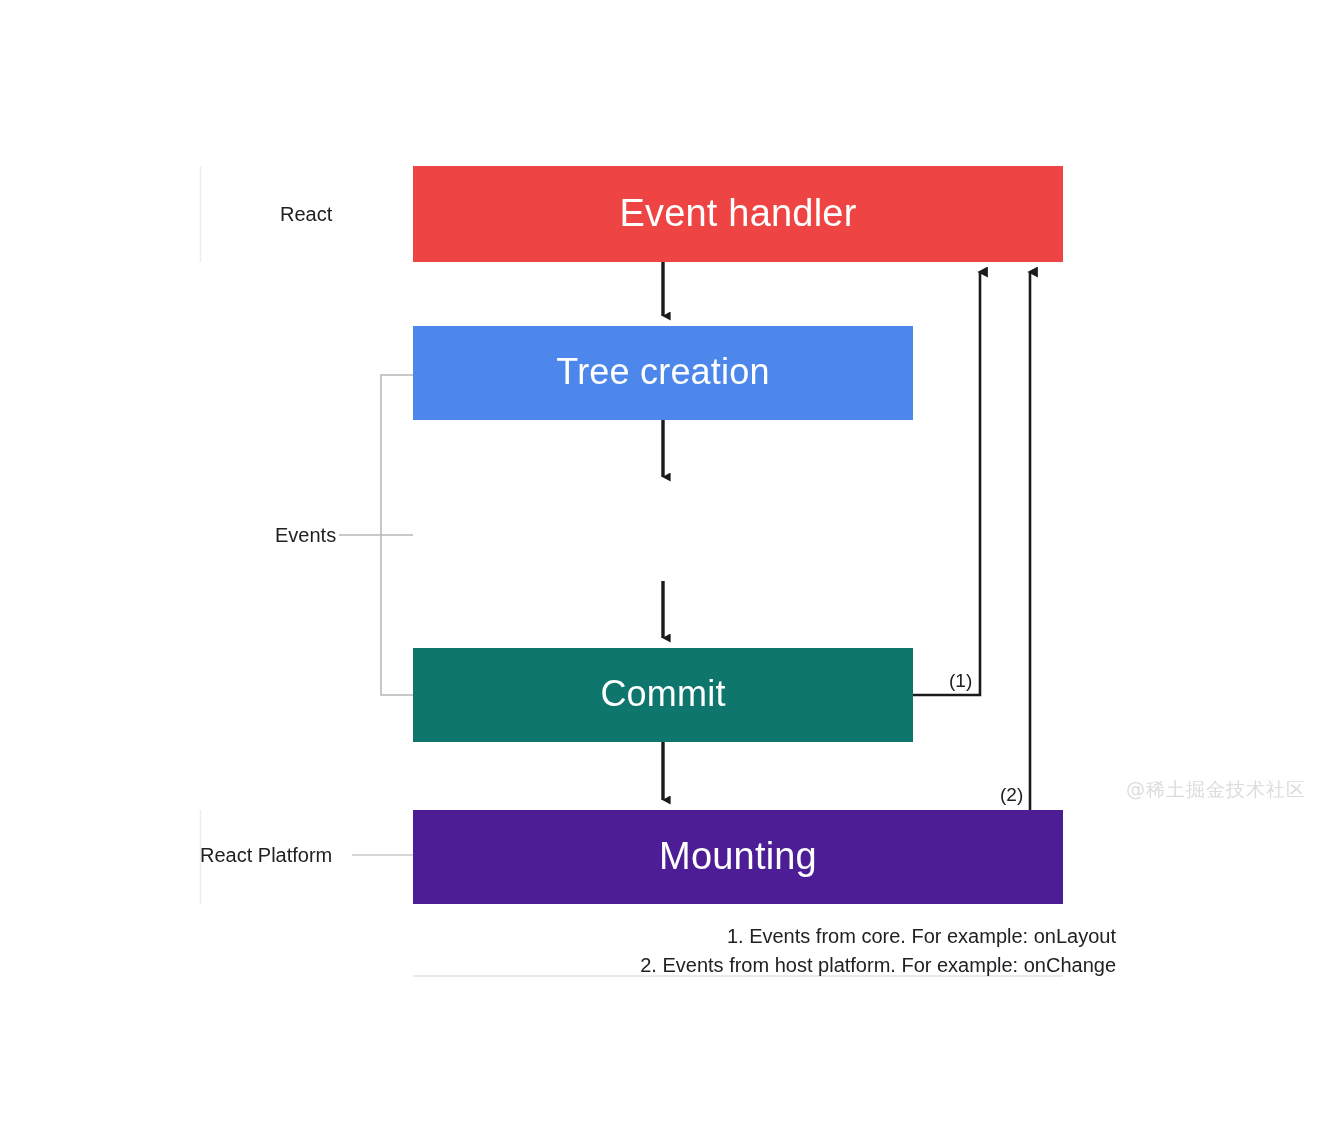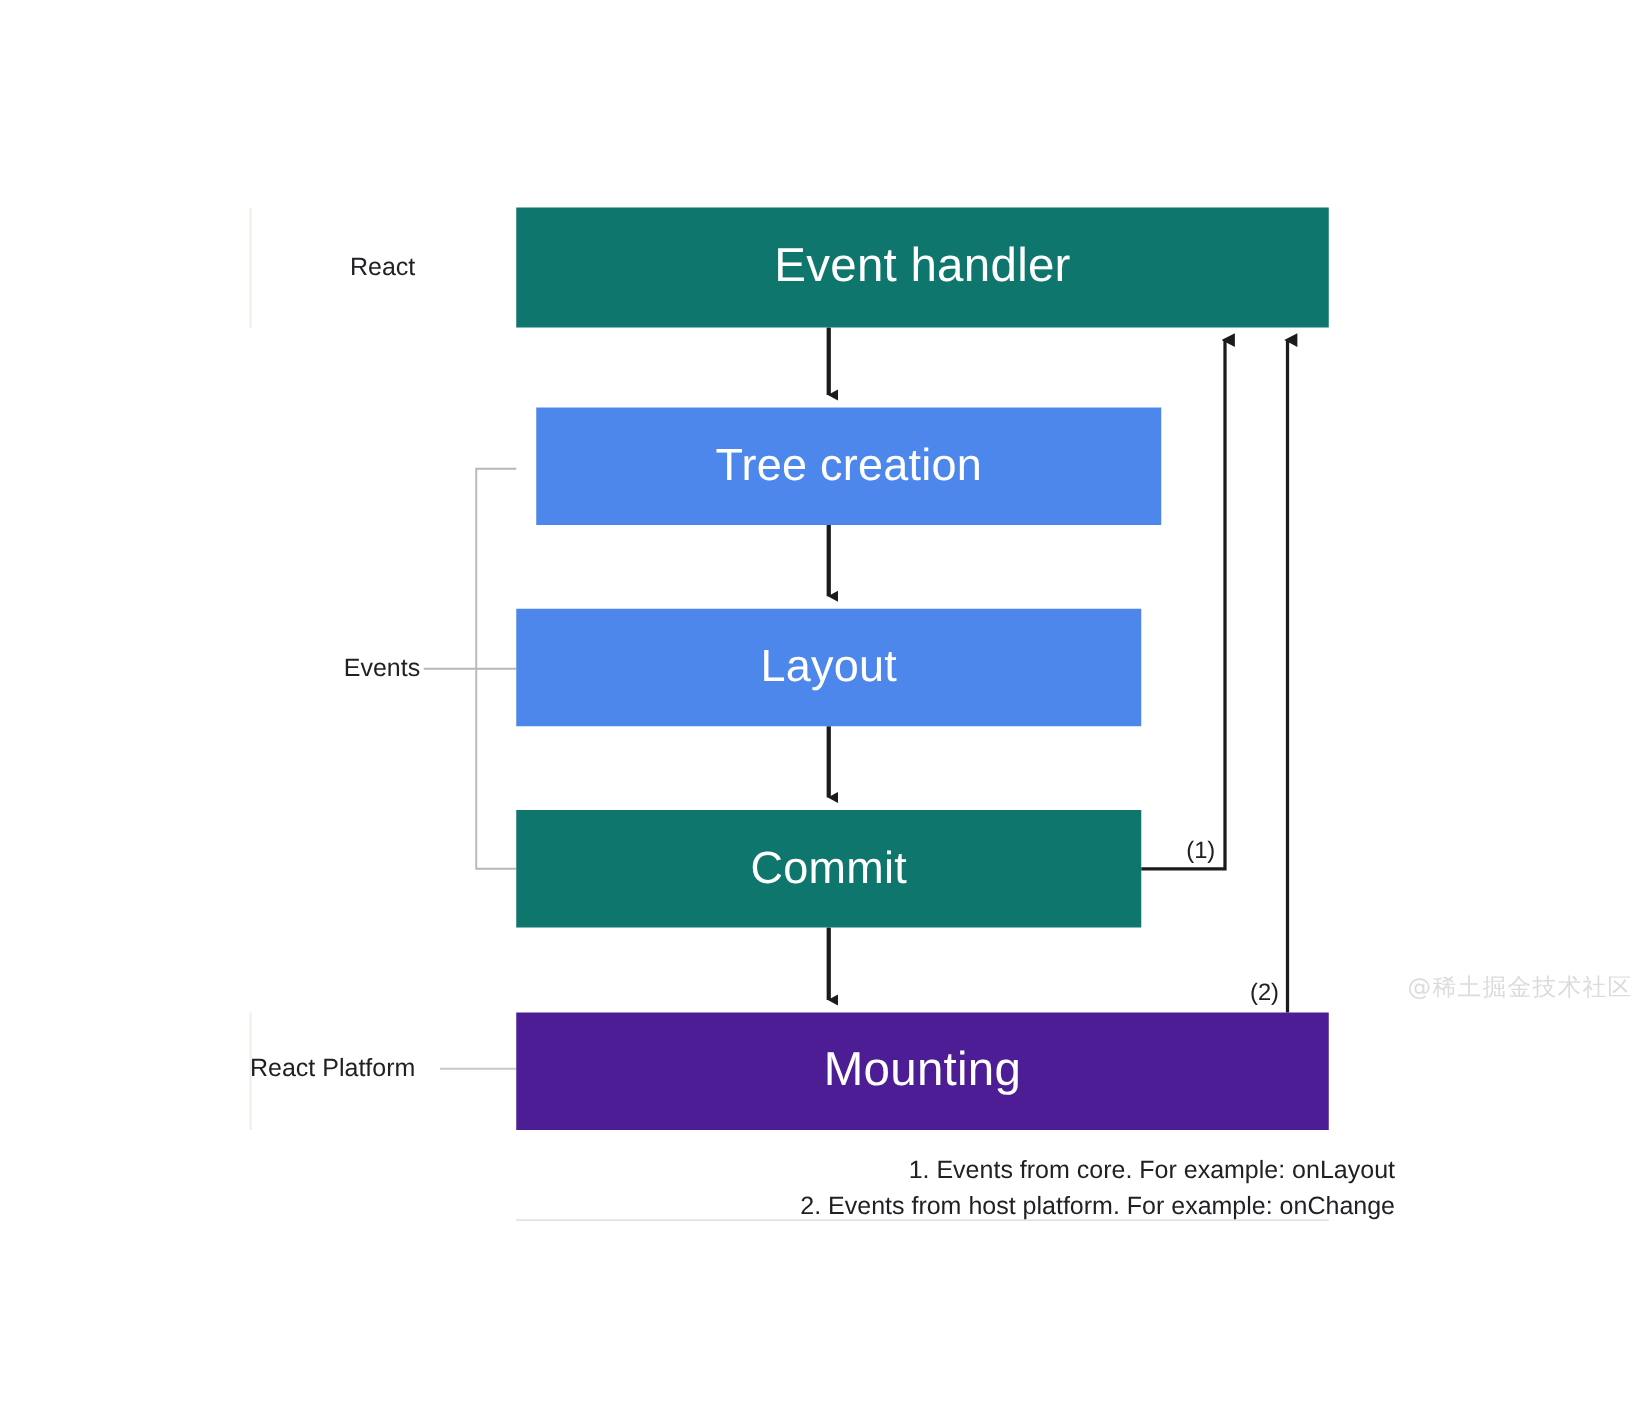--- a/index.html
+++ b/index.html
@@ -49,29 +49,28 @@
 
   .stage-box .stage-label {
     display: block;
     line-height: 1;
     padding-bottom: 2px;
   }
 
   #box-event-handler {
     left: 413px;  top: 166px;
     width: 650px; height: 96px;
-    background: #0f766e;
+    background: #ef4444;
     font-size: 38px;
   }
   #box-tree-creation {
     left: 413px;  top: 326px;
     width: 500px; height: 94px;
     background: #4E87EB;
     font-size: 36px;
-    margin-left: 16px;
   }
   #box-layout {
     left: 413px;  top: 487px;
     width: 500px; height: 94px;
     background: #4E87EB;
     font-size: 36px;
   }
   #box-commit {
     left: 413px;  top: 648px;
     width: 500px; height: 94px;
@@ -191,23 +190,20 @@
   <div class="tier-label" id="tier-label-host-platform">React Platform</div>
 
   <div class="stage-box" id="box-event-handler">
     <span class="stage-label">Event handler</span>
   </div>
 
   <div class="stage-box" id="box-tree-creation">
     <span class="stage-label">Tree creation</span>
   </div>
 
-  <div class="stage-box" id="box-layout">
-    <span class="stage-label">Layout</span>
-  </div>
 
   <div class="stage-box" id="box-commit">
     <span class="stage-label">Commit</span>
   </div>
 
   <div class="stage-box" id="box-mounting">
     <span class="stage-label">Mounting</span>
   </div>
 
   <div class="arrow-caption" id="caption-arrow-1">(1)</div>

